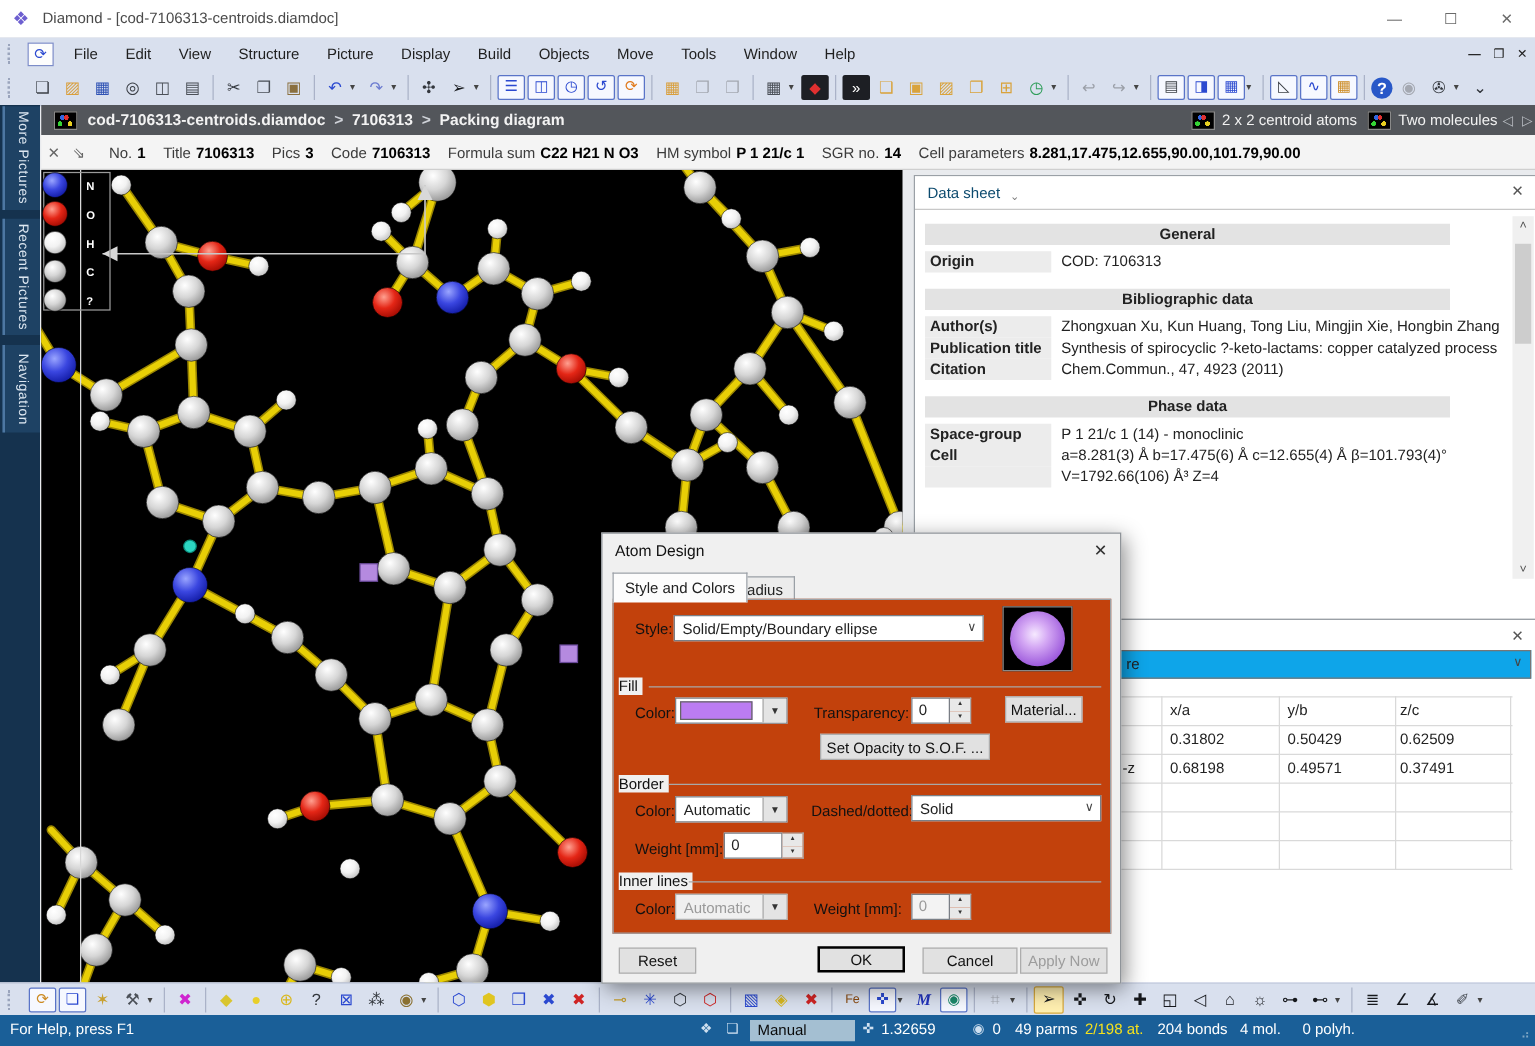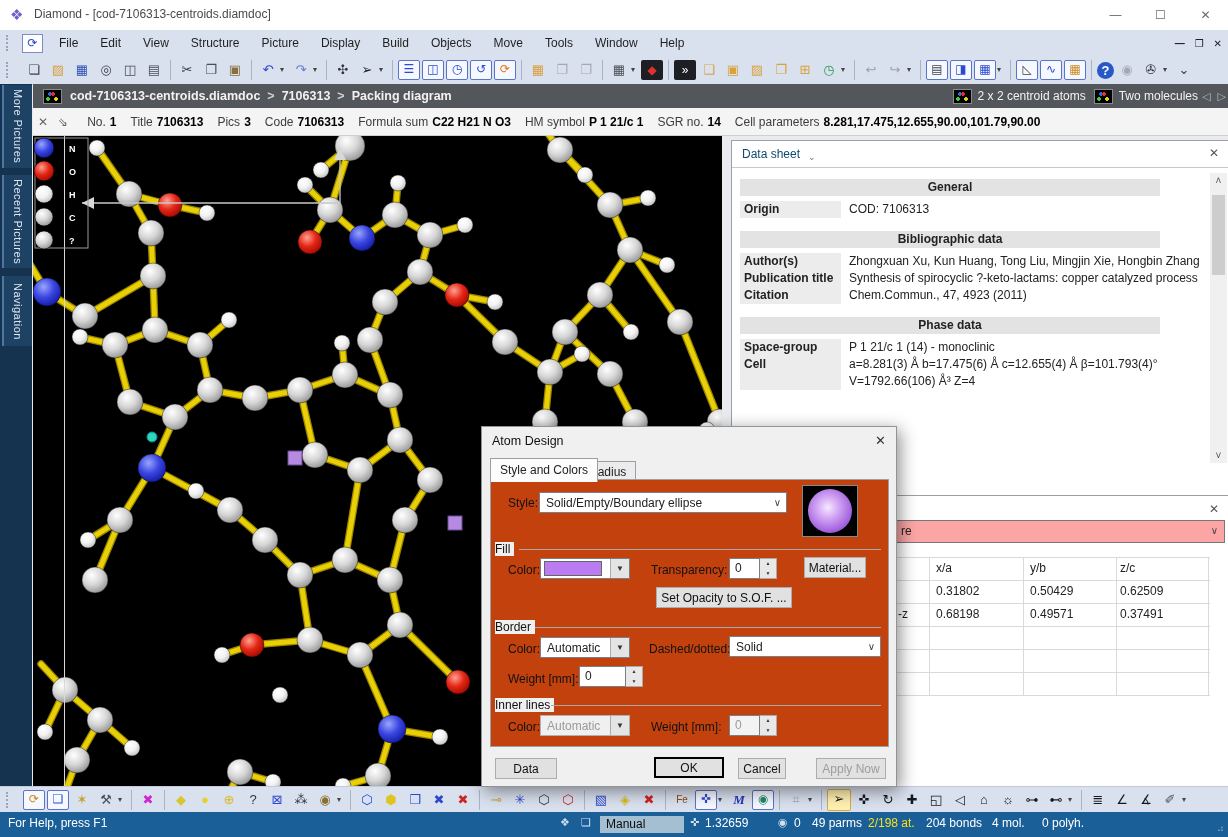--- a/index.html
+++ b/index.html
@@ -70,21 +70,21 @@
   .ds-bar{background:#e3e3e3;text-align:center;font-weight:bold;height:17px;line-height:17px;margin-bottom:5px;}
   .ds-row{display:flex;line-height:17px;}
   .ds-label{width:97px;background:#ececec;font-weight:bold;padding-left:4px;flex:none;}
   .ds-val{padding-left:8px;white-space:nowrap;}
   .ds-gap{height:13px;}
   #ds-scroll{right:1px;top:32px;width:17px;height:290px;background:#f0f0f0;}
   #ds-scroll .arr{position:absolute;left:0;width:17px;text-align:center;color:#505050;font-size:10px;}
   #ds-thumb{position:absolute;left:2px;top:22px;width:13px;height:80px;background:#cdcdcd;}
   
   #panel-tb{left:731px;top:495px;width:496px;height:291px;overflow:hidden;}
-  #tb-combo{left:5px;top:24px;width:486px;height:21px;border:1px solid #767676;background:#fca5a5;line-height:20px;}
+  #tb-combo{left:5px;top:24px;width:486px;height:21px;border:1px solid #767676;background:#0ea5e9;line-height:20px;}
   #tb-combo .frag{position:absolute;left:163px;top:0;}
   #tb-combo .arr{position:absolute;right:6px;top:0;color:#444;font-size:10px;}
   .gline{position:absolute;background:#d9d9d9;}
   .tb-cell{position:absolute;white-space:nowrap;line-height:23px;}
   
   #dialog{left:481px;top:426px;width:414px;height:359px;background:#f0f0f0;border:1px solid #8f9499;
           box-shadow:3px 4px 16px rgba(0,0,0,.45);z-index:50;}
   #dlg-title{left:10px;top:7px;font-size:12.5px;color:#111;}
   #dlg-x{right:10px;top:6px;color:#333;font-size:13px;}
   .tab{position:absolute;border:1px solid #9aa0a6;border-bottom:none;background:#ececec;padding:0 9px;
@@ -777,23 +777,23 @@
       <span class="dlbl" style="left:160px;top:240px;">Weight [mm]:</span>
       <div class="spin disabled-ui" style="left:238px;top:235px;width:48px;">
         <div class="val">0</div>
         <div class="ud">
             <div>▲</div>
             <div>▼</div>
           </div>
       </div>
     </div>
 
-    <div class="btn" style="left:13px;top:331px;width:62px;">Data</div>
+    <div class="btn" style="left:13px;top:331px;width:62px;">Reset</div>
     <div class="btn default" style="left:172px;top:330px;width:70px;">OK</div>
-    <div class="btn" style="left:256px;top:331px;width:48px;">Cancel</div>
+    <div class="btn" style="left:256px;top:331px;width:76px;">Cancel</div>
     <div class="btn dis" style="left:334px;top:331px;width:70px;">Apply Now</div>
   </div>
 
   <div class="abs toolbar" id="toolbar-bottom">
     <div class="grip" style="margin:0 8px 0 6px;"></div>
   <div class="tb boxed" title="" style="color: rgb(204, 138, 34);">⟳</div>
       <div class="tb boxed" title="" style="color: rgb(43, 73, 208);">❏</div>
       <div class="tb" title="" style="color: rgb(200, 160, 48);">✶</div>
       <div class="tb" title="" style="color: rgb(74, 79, 87);">⚒</div>
       <div class="tb-dd">▾</div>

